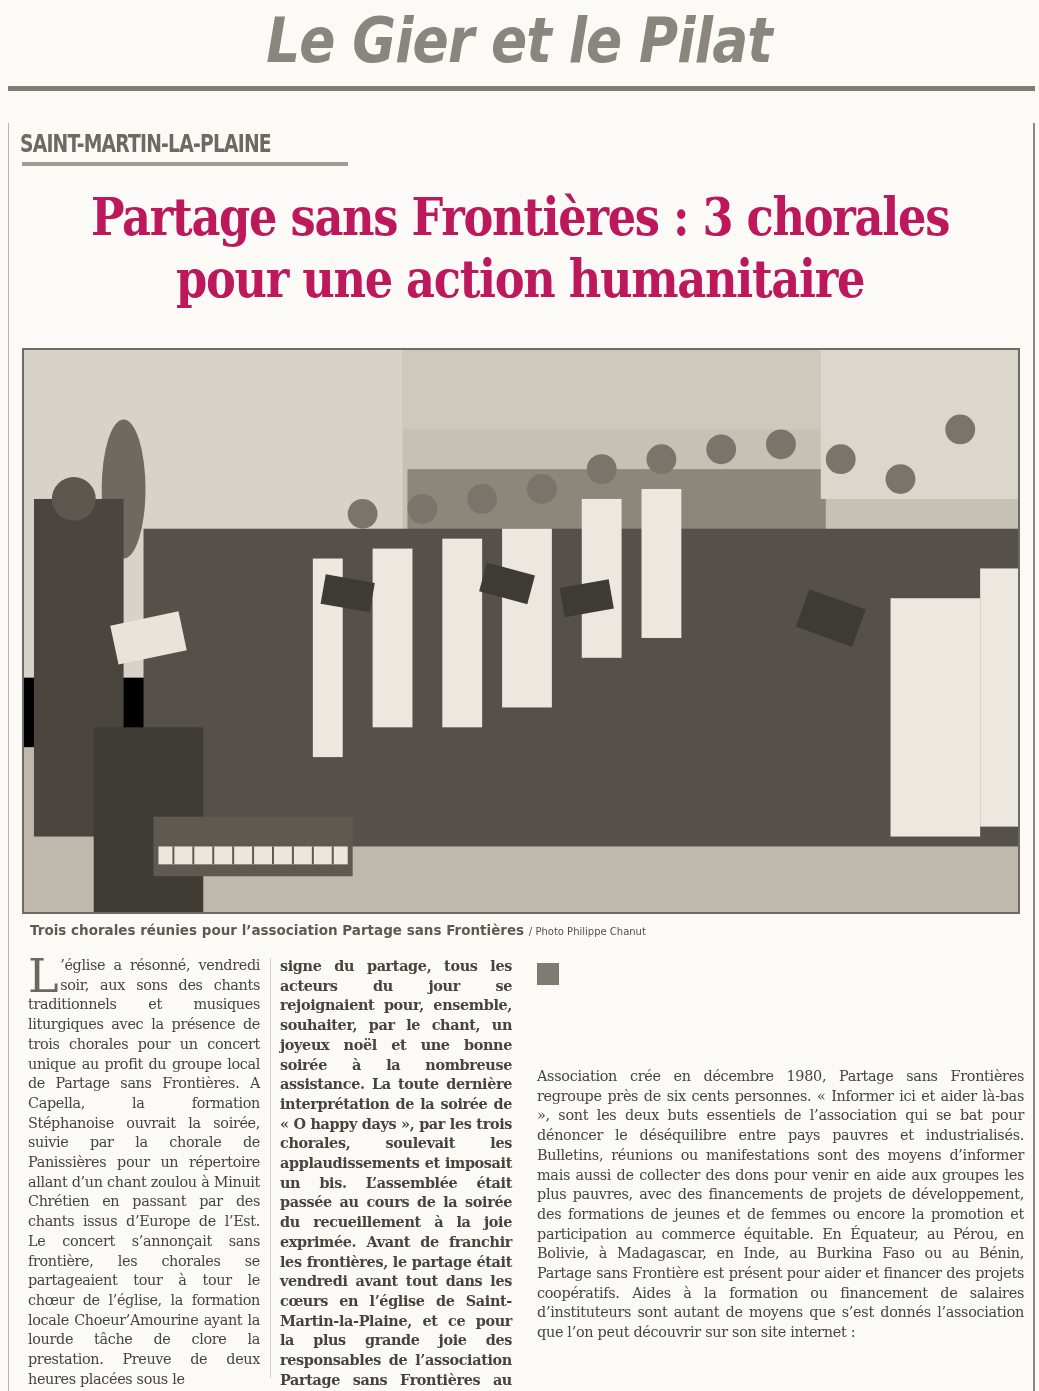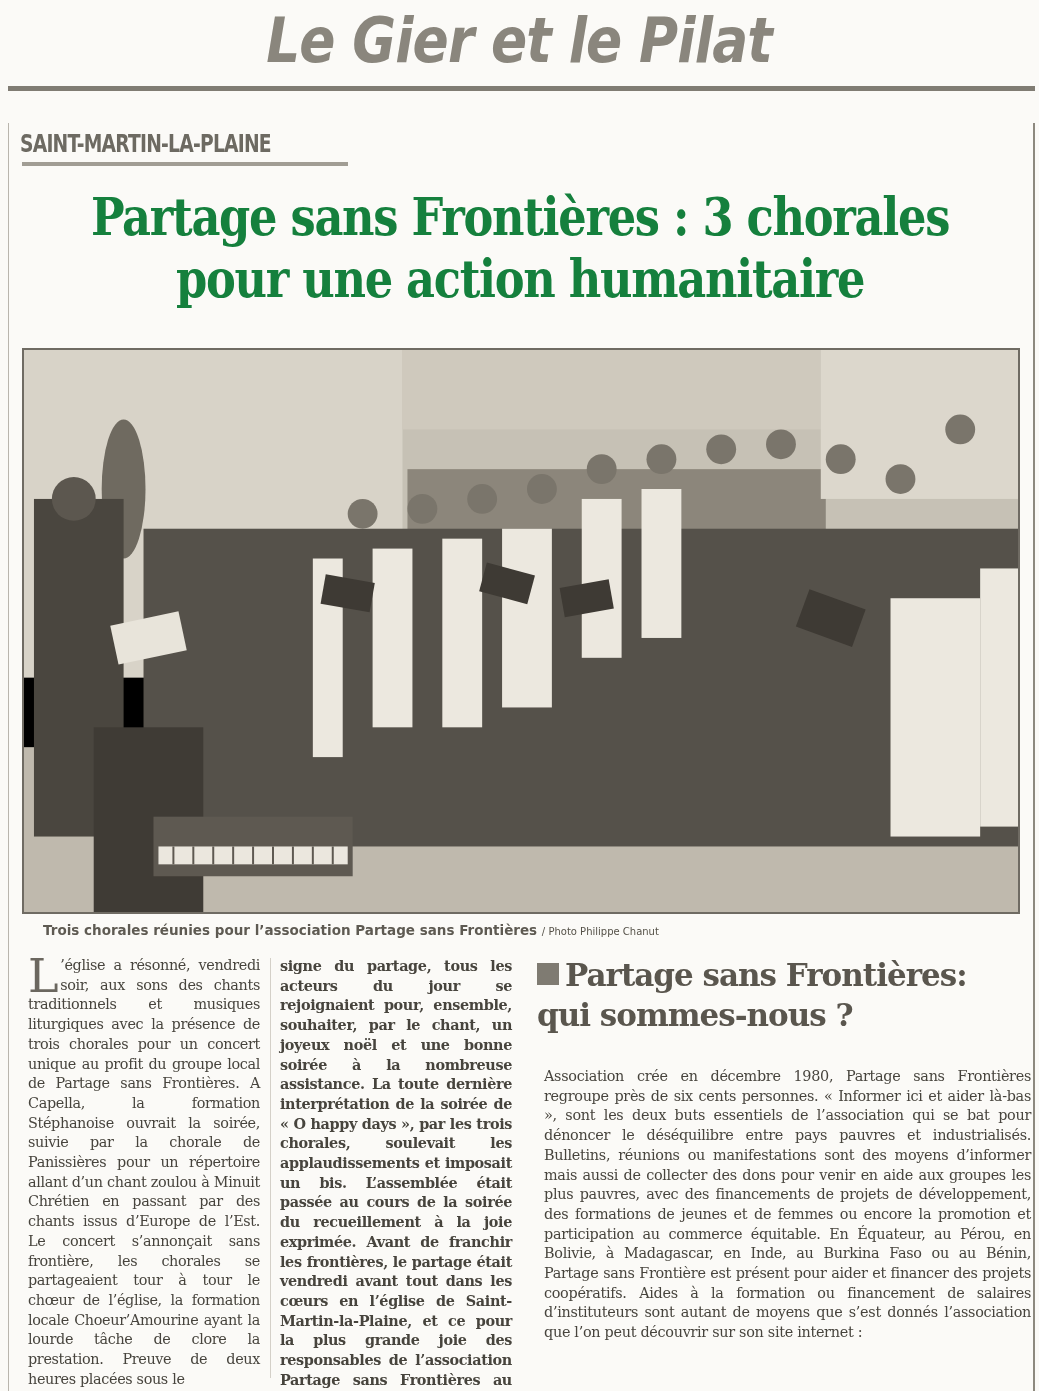--- a/index.html
+++ b/index.html
@@ -29,34 +29,34 @@
     position: absolute; left: 20px; top: 130px;
     font-family: "DejaVu Sans", sans-serif; font-weight: bold; font-size: 24px;
     color: #6d6a62; letter-spacing: -1px; transform: scaleX(0.78); transform-origin: left;
     white-space: nowrap;
   }
   .kicker-rule { position: absolute; left: 22px; top: 162px; width: 326px; height: 4px; background: #a19d94; }
 
   .headline {
     position: absolute; left: 15px; top: 186px; width: 1010px;
     font-family: "DejaVu Serif", serif; font-weight: bold; font-size: 52px;
-    line-height: 62px; color: #15803d; text-align: center; letter-spacing: -1.5px;
+    line-height: 62px; color: #be185d; text-align: center; letter-spacing: -1.5px;
   }
   .headline span { display: block; transform: scaleX(0.86); transform-origin: center; white-space: nowrap; }
 
   .photo {
     position: absolute; left: 22px; top: 348px; width: 998px; height: 566px;
     border: 2px solid #6f6b63; overflow: hidden;
     background: linear-gradient(180deg, #c9c4b9 0%, #b8b2a6 30%, #8e887c 55%, #a7a195 80%, #bdb7ab 100%);
   }
   .photo svg { width: 100%; height: 100%; display: block; }
 
   .caption {
     position: absolute; left: 30px; top: 922px; white-space: nowrap;
-    font-family: "DejaVu Sans", sans-serif; font-size: 13.5px; font-weight: bold; color: #5e5a52; margin-left: 13px;
+    font-family: "DejaVu Sans", sans-serif; font-size: 13.5px; font-weight: bold; color: #5e5a52;
   }
   .caption .credit { font-weight: normal; font-size: 10px; color: #555148; }
 
   .col {
     position: absolute; top: 956px;
     font-family: "DejaVu Serif", serif; font-size: 14.4px; line-height: 19.7px;
     color: #47443d; text-align: justify; letter-spacing: -0.35px;
   }
   .col1 { left: 28px; width: 232px; }
   .col2 { left: 280px; width: 232px; font-weight: bold; }
@@ -69,21 +69,21 @@
     position: absolute; left: 537px; top: 955px; width: 490px;
     font-family: "DejaVu Serif", serif; font-size: 31px; line-height: 40px; color: #5a564e;
     letter-spacing: -1px;
   }
   .box-title .square {
     display: inline-block; width: 22px; height: 22px; background: #7f7b72; margin-right: 6px; vertical-align: 1px;
   }
   .box-body {
     position: absolute; left: 537px; top: 1067px; width: 487px;
     font-family: "DejaVu Serif", serif; font-size: 14.4px; line-height: 19.7px;
-    color: #47443d; text-align: justify; letter-spacing: -0.3px; margin-left: 7px;
+    color: #47443d; text-align: justify; letter-spacing: -0.3px;
   }
   .box-body .url { display: block; text-align: left; }
 </style>
 </head>
 <body>
 
 <header>
   <div class="masthead">
     <span class="masthead-title">Le Gier et le Pilat</span>
   </div>
@@ -169,18 +169,18 @@
 <div class="col col1">
   <span class="dropcap">L</span><span>’église a résonné, vendredi soir, aux sons des chants traditionnels et musiques liturgiques avec la présence de trois chorales pour un concert unique au profit du groupe local de Partage sans Frontières. A Capella, la formation Stéphanoise ouvrait la soirée, suivie par la chorale de Panissières pour un répertoire allant d’un chant zoulou à Minuit Chrétien en passant par des chants issus d’Europe de l’Est. Le concert s’annonçait sans frontière, les chorales se partageaient tour à tour le chœur de l’église, la formation locale Choeur’Amourine ayant la lourde tâche de clore la prestation. Preuve de deux heures placées sous le</span>
 </div>
 <div class="col-divider"></div>
 <div class="col col2">
   <span>signe du partage, tous les acteurs du jour se rejoignaient pour, ensemble, souhaiter, par le chant, un joyeux noël et une bonne soirée à la nombreuse assistance. La toute dernière interprétation de la soirée de « O happy days », par les trois chorales, soulevait les applaudissements et imposait un bis. L’assemblée était passée au cours de la soirée du recueillement à la joie exprimée. Avant de franchir les frontières, le partage était vendredi avant tout dans les cœurs en l’église de Saint-Martin-la-Plaine, et ce pour la plus grande joie des responsables de l’association Partage sans Frontières au profit de laquelle la soirée avait eu lieu.</span>
 </div>
 
 <section>
   <h2 class="box-title">
-    <span class="square"></span><span>Partage sans Frontières: qui sommes-nous ?</span>
+    <span class="square"></span>
   </h2>
   <div class="box-body">
     <span>Association crée en décembre 1980, Partage sans Frontières regroupe près de six cents personnes. « Informer ici et aider là-bas », sont les deux buts essentiels de l’association qui se bat pour dénoncer le déséquilibre entre pays pauvres et industrialisés. Bulletins, réunions ou manifestations sont des moyens d’informer mais aussi de collecter des dons pour venir en aide aux groupes les plus pauvres, avec des financements de projets de développement, des formations de jeunes et de femmes ou encore la promotion et participation au commerce équitable. En Équateur, au Pérou, en Bolivie, à Madagascar, en Inde, au Burkina Faso ou au Bénin, Partage sans Frontière est présent pour aider et financer des projets coopératifs. Aides à la formation ou financement de salaires d’instituteurs sont autant de moyens que s’est donnés l’association que l’on peut découvrir sur son site internet :</span>
   </div>
 </section>
 
 </body></html>

